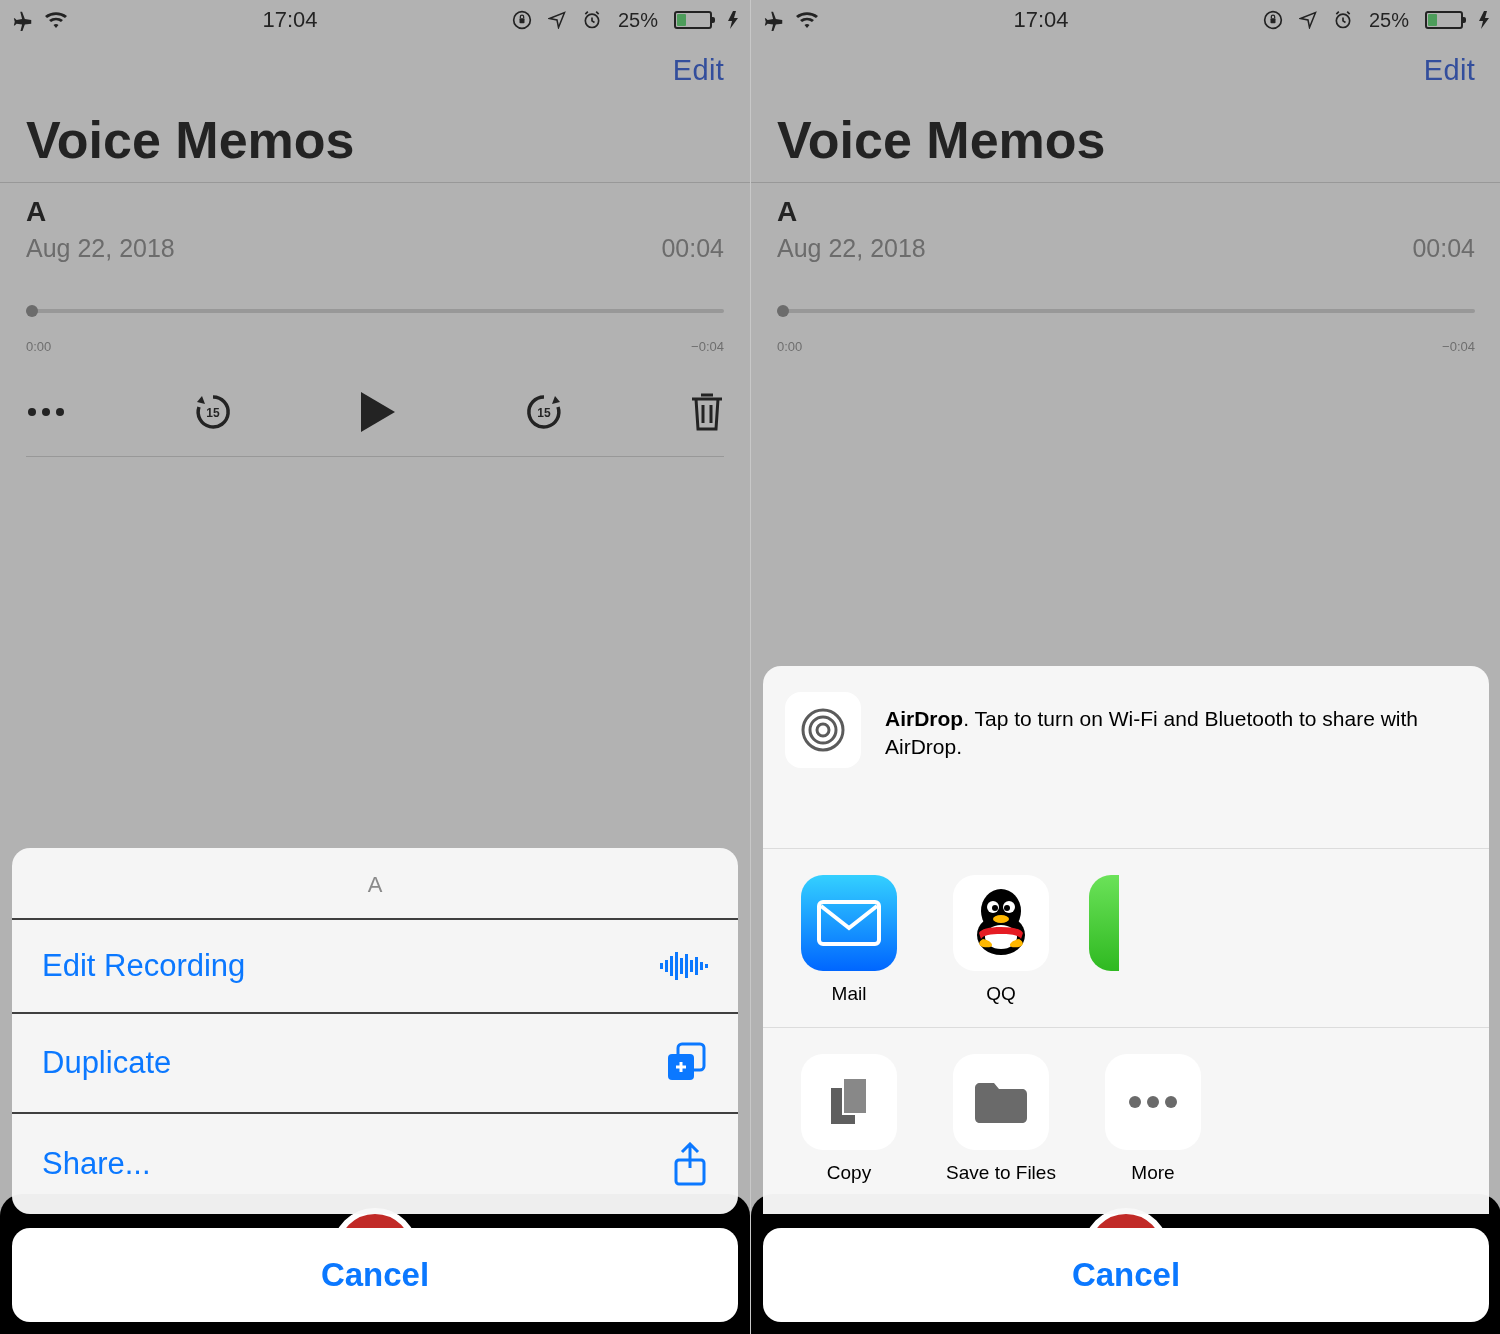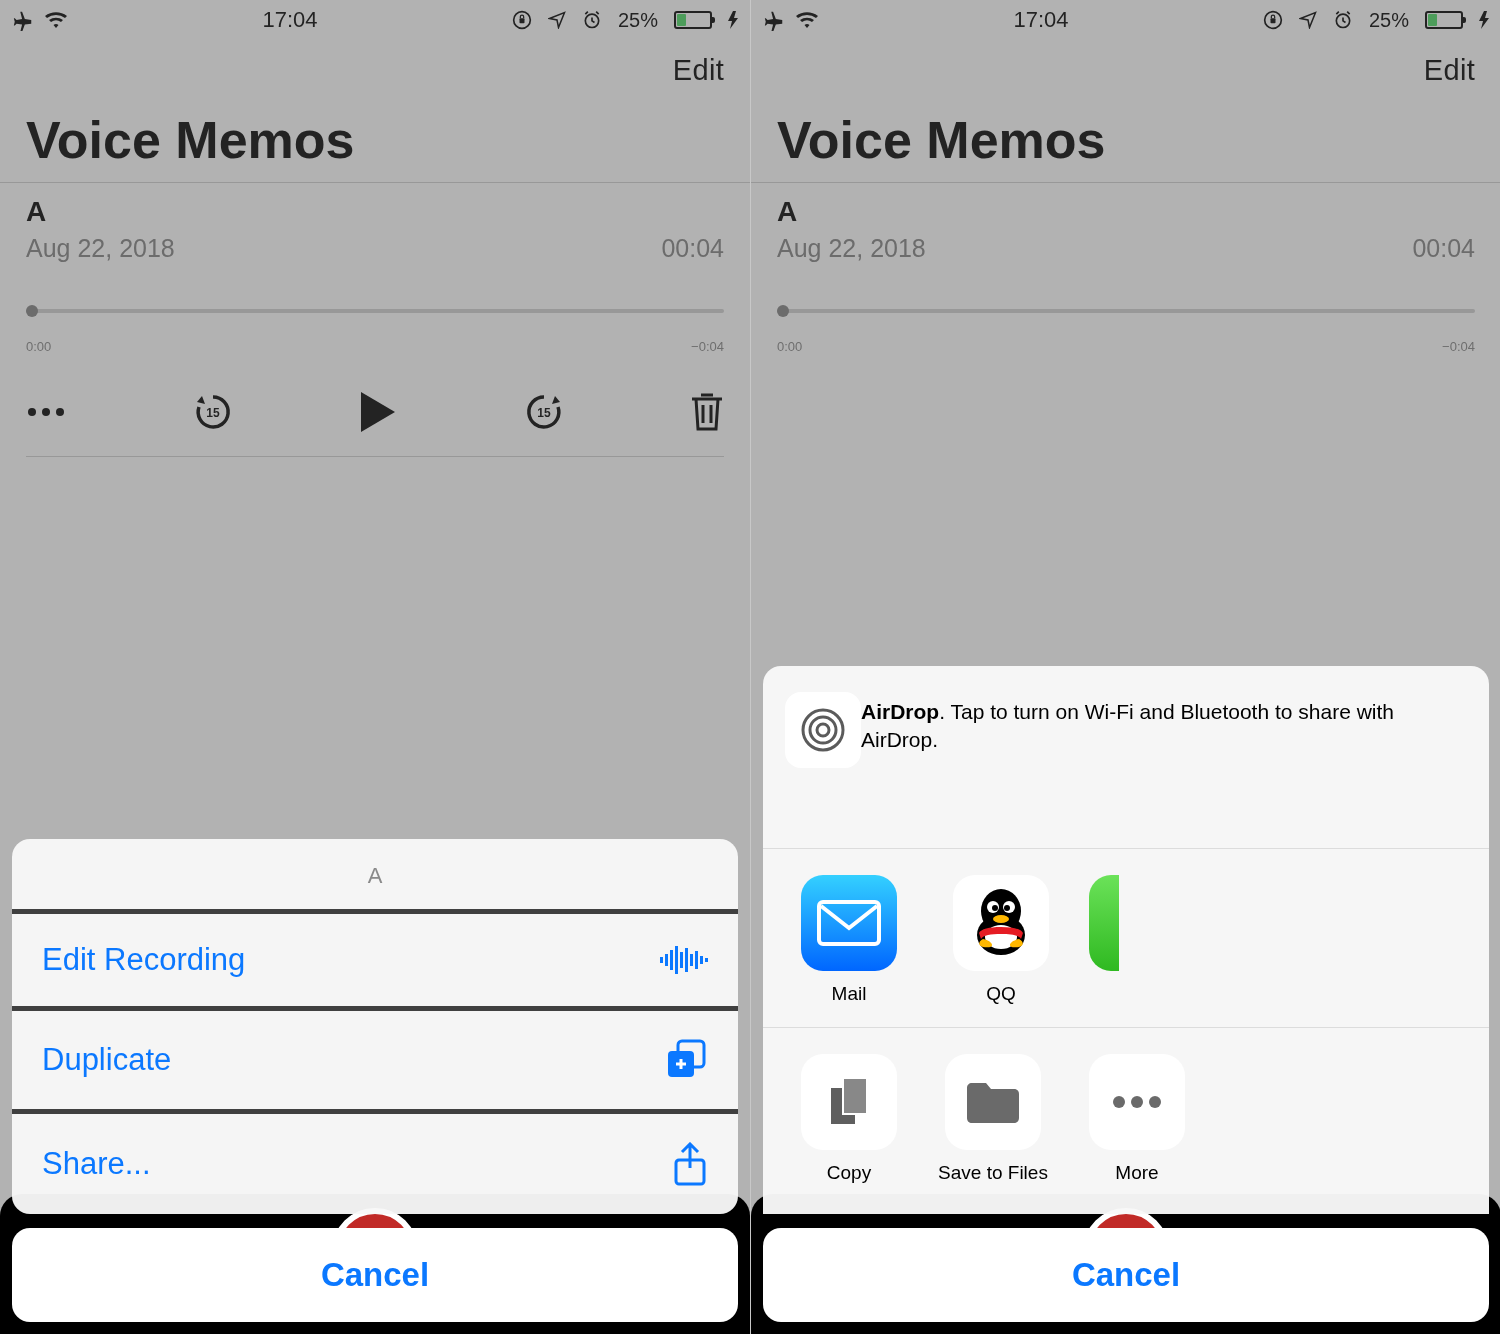--- a/index.html
+++ b/index.html
@@ -13,21 +13,21 @@
 .status .sl{display:flex;gap:10px;align-items:center}
 .status .sc{flex:1;text-align:center;font-weight:400}
 .status .sr{display:flex;gap:16px;align-items:center}
 .ico{display:inline-flex;align-items:center;justify-content:center}
 .battery{width:38px;height:18px;border:2px solid #000;border-radius:3px;position:relative;display:inline-block}
 .battery::after{content:"";position:absolute;right:-5px;top:4px;width:3px;height:6px;background:#000;border-radius:0 2px 2px 0}
 .battery .lvl{position:absolute;left:1px;top:1px;bottom:1px;width:9px;background:#4cd964;border-radius:1px}
 
 
 .header{position:absolute;top:40px;left:0;right:0;height:60px}
-.header .edit{position:absolute;right:26px;top:14px;color:#000000;font-size:29px;letter-spacing:0.3px}
+.header .edit{position:absolute;right:26px;top:14px;color:#1d4ed8;font-size:29px;letter-spacing:0.3px}
 .title{position:absolute;top:110px;left:26px;font-size:52px;font-weight:700;color:#000}
 .hr{position:absolute;left:0;right:0;top:182px;height:1px;background:#d0d0d0}
 
 
 .memo{position:absolute;top:196px;left:26px;right:26px}
 .memo .name{font-size:28px;font-weight:600}
 .memo .row2{display:flex;justify-content:space-between;margin-top:6px;font-size:25px;color:#828282}
 .track{margin-top:46px;height:4px;background:#d0d0d0;border-radius:2px;position:relative}
 .track .knob{position:absolute;left:0;top:-4px;width:12px;height:12px;background:#828282;border-radius:50%}
 .times{display:flex;justify-content:space-between;margin-top:26px;font-size:13px;color:#878787}
@@ -39,36 +39,36 @@
 .dim{position:absolute;inset:0;background:rgba(80,80,80,0.44);z-index:8}
 
 
 .recbg{position:absolute;left:0;right:0;bottom:0;height:140px;background:#000;border-radius:22px 22px 0 0;z-index:9}
 .recbtn{position:absolute;left:50%;transform:translateX(-50%);bottom:40px;width:86px;height:86px;border-radius:50%;background:#c12a27;border:6px solid #fff;z-index:9}
 
 
 .sheetL{position:absolute;left:12px;right:12px;bottom:12px;z-index:20}
 .card{background:rgba(248,248,248,0.96);border-radius:18px;overflow:hidden}
 .card .sheet-title{text-align:center;padding:24px 0 20px;color:#8a8a8a;font-size:22px}
-.card .opt{display:flex;align-items:center;justify-content:space-between;padding:28px 30px;border-top:5px solid #404040;font-size:31px;color:#0b78ff;cursor:pointer}
+.card .opt{display:flex;align-items:center;justify-content:space-between;padding:28px 30px;border-top:2px solid #404040;font-size:31px;color:#0b78ff;cursor:pointer}
 .cancel{margin-top:14px;background:#fff;border-radius:18px;text-align:center;padding:28px 17px;font-size:33px;font-weight:600;color:#0b78ff;cursor:pointer}
 
 
 .sheetR{position:absolute;left:12px;right:12px;bottom:12px;z-index:20}
 .panel{background:rgba(248,248,248,0.97);border-radius:18px 18px 0 0;padding-bottom:8px;overflow:hidden}
-.airdrop{display:flex;padding:26px 22px 20px;align-items:flex-start}
+.airdrop{display:flex;gap:24px;padding:26px 22px 20px;align-items:center}
 .airdrop .adicon{width:76px;height:76px;background:#fff;border-radius:16px;display:flex;align-items:center;justify-content:center}
 .airdrop .adtxt{flex:1;font-size:21px;line-height:1.35;color:#000;padding-top:6px}
 .airdrop .adtxt b{font-weight:600}
 .divider{height:1px;background:#dcdcdc}
 .approw{display:flex;padding:26px 0 22px 22px;gap:24px;overflow:hidden}
 .app{display:flex;flex-direction:column;align-items:center;width:128px;flex-shrink:0}
 .app .aicon{width:96px;height:96px;border-radius:22px;display:flex;align-items:center;justify-content:center;margin-bottom:12px}
 .app .albl{font-size:19px;color:#000;text-align:center;white-space:nowrap}
-.actrow{display:flex;padding:26px 0 22px 22px;gap:16px}
+.actrow{display:flex;padding:26px 0 22px 22px;gap:24px}
 .act{display:flex;flex-direction:column;align-items:center;width:128px}
 .act .acicon{width:96px;height:96px;border-radius:22px;background:#fff;display:flex;align-items:center;justify-content:center;margin-bottom:12px}
 .act .aclbl{font-size:19px;color:#000;text-align:center;white-space:nowrap}
 
 
 .msg{background:linear-gradient(#78f26e,#18c11c)}
 .mail{background:linear-gradient(#34d0ff,#0066ff)}
 .qq{background:#fff}
 .wechat{background:linear-gradient(#6be259,#2fb921)}
 .notes-lines{width:100%;height:100%;background:#fff;position:relative}

